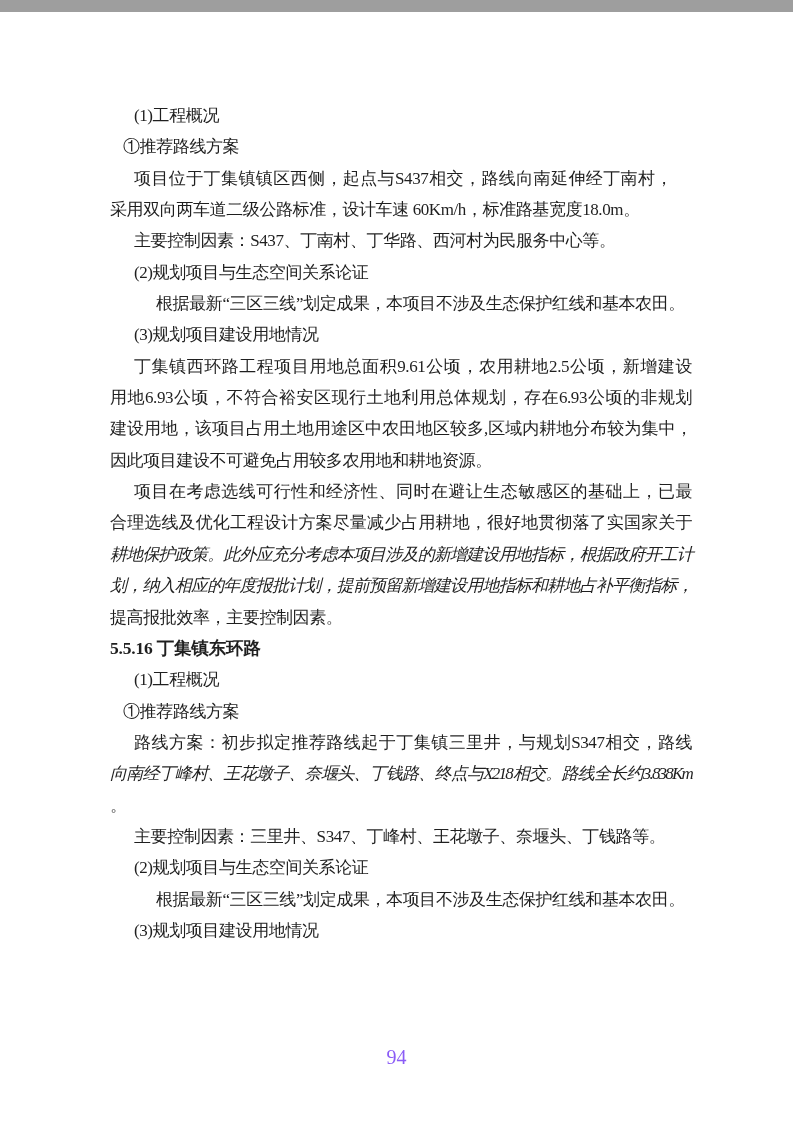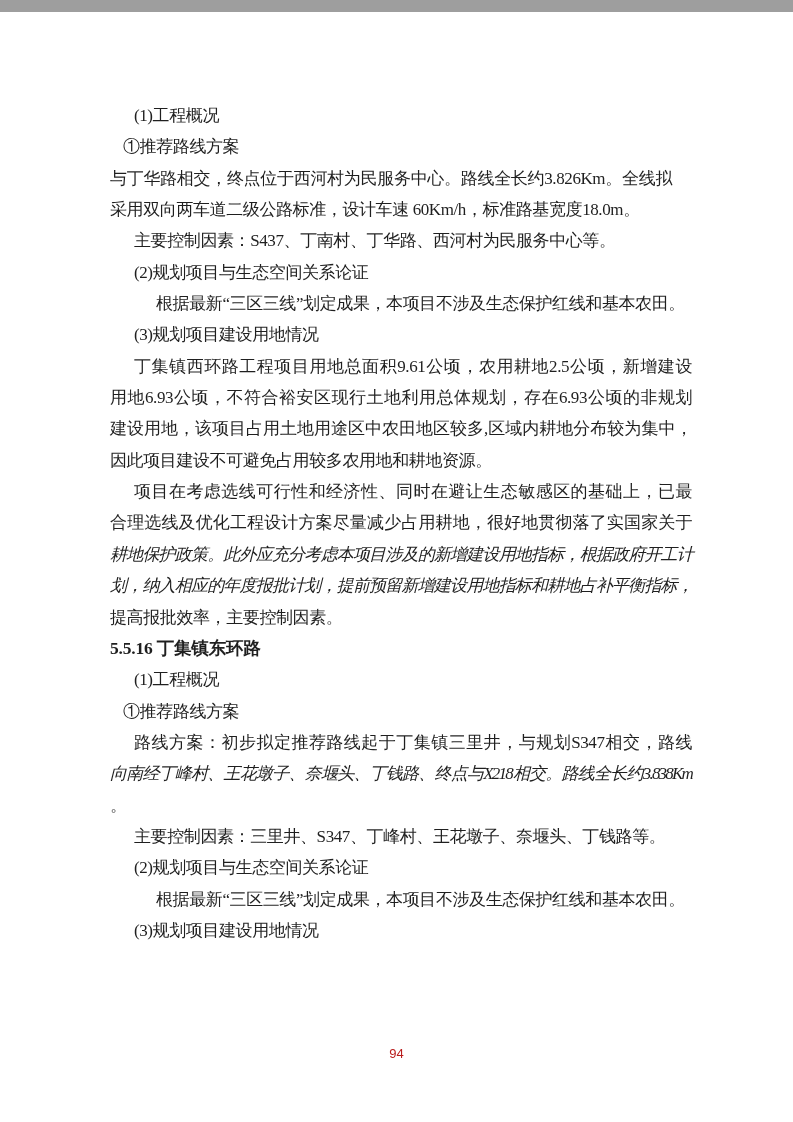--- a/index.html
+++ b/index.html
@@ -37,33 +37,33 @@
   .heading{
     font-weight:700;
     font-size:17.5px;
     letter-spacing:-0.2px;
   }
   .page-number{
     position:absolute;
     left:0;top:1034px;
     width:793px;
     text-align:center;
-    font-family:Liberation Sans, sans-serif;
-    font-size:13px;
-    color:#b91c1c;
+    font-family:Liberation Serif, serif;
+    font-size:20px;
+    color:#8b5cf6;
   }
 </style>
 </head>
 <body>
 
 <div class="page">
   <div class="doc">
     <div class="ln ind2">(1)工程概况</div>
     <div class="ln ind1">①推荐路线方案</div>
-    <div class="ln fill w-norm">与丁华路相交，终点位于西河村为民服务中心。路线全长约3.826Km。全线拟</div>
+    <div class="ln ind2 fill w-norm">项目位于丁集镇镇区西侧，起点与S437相交，路线向南延伸经丁南村，</div>
     <div class="ln">采用双向两车道二级公路标准，设计车速 60Km/h，标准路基宽度18.0m。</div>
     <div class="ln ind2">主要控制因素：S437、丁南村、丁华路、西河村为民服务中心等。</div>
     <div class="ln ind2">(2)规划项目与生态空间关系论证</div>
     <div class="ln ind3">根据最新“三区三线”划定成果，本项目不涉及生态保护红线和基本农田。</div>
     <div class="ln ind2">(3)规划项目建设用地情况</div>
     <div class="ln ind2 fill w-wide">丁集镇西环路工程项目用地总面积9.61公顷，农用耕地2.5公顷，新增建设</div>
     <div class="ln fill w-wide">用地6.93公顷，不符合裕安区现行土地利用总体规划，存在6.93公顷的非规划</div>
     <div class="ln fill w-wide">建设用地，该项目占用土地用途区中农田地区较多,区域内耕地分布较为集中，</div>
     <div class="ln">因此项目建设不可避免占用较多农用地和耕地资源。</div>
     <div class="ln ind2 fill w-wide">项目在考虑选线可行性和经济性、同时在避让生态敏感区的基础上，已最</div>

